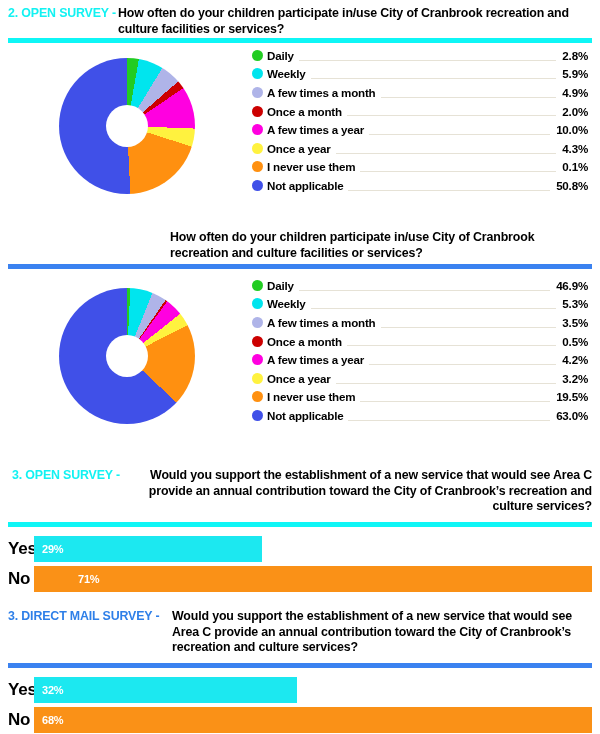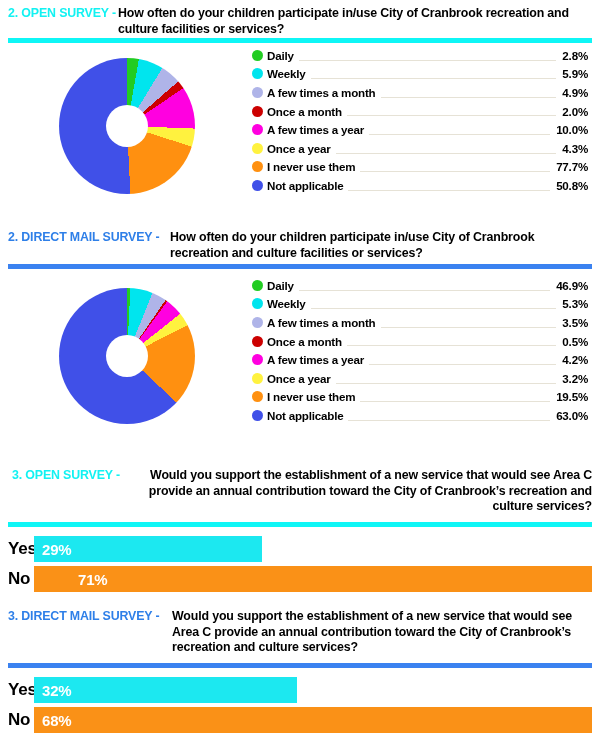--- a/index.html
+++ b/index.html
@@ -61,21 +61,21 @@
   .barlabel{
     width:26px;font-size:17px;font-weight:bold;flex:0 0 auto;
     letter-spacing:-0.2px;
   }
   .bar{
     height:26px;display:flex;align-items:center;
   }
   .bar.cyan{background:#1CE8F0;}
   .bar.orange{background:#FA9117;}
   .barval{
-    color:#ffffff;font-size:15px;font-weight:bold;
+    color:#ffffff;font-size:11px;font-weight:bold;
     padding-left:8px;letter-spacing:-0.2px;
   }
 </style>
 </head>
 <body>
 
 <div class="page">
 
   <div class="qhead" style="top:6px;">
     <span class="hangbox" style="display:block;text-indent:0;padding-left:110px;">
@@ -125,35 +125,32 @@
       <div class="legend-row">
         <span class="swatch" style="background: rgb(255, 242, 63);"></span>
         <span class="leg-label">Once a year</span>
         <span class="leader"></span>
         <span class="leg-val">4.3%</span>
       </div>
       <div class="legend-row">
         <span class="swatch" style="background: rgb(255, 144, 16);"></span>
         <span class="leg-label">I never use them</span>
         <span class="leader"></span>
-        <span class="leg-val">77.7%</span>
+        <span class="leg-val">0.1%</span>
       </div>
       <div class="legend-row">
         <span class="swatch" style="background: rgb(64, 80, 232);"></span>
         <span class="leg-label">Not applicable</span>
         <span class="leader"></span>
         <span class="leg-val">50.8%</span>
       </div>
     </div>
 
   <div class="qhead" style="top:230px;">
     <span class="hangbox" style="display:block;padding-left:162px;">
-      <span style="float:left;margin-left:-162px;width:162px;">
-        <span class="survey-tag tag-mail">2. DIRECT MAIL SURVEY -</span>
-      </span>
       <span class="qtext">How often do your children participate in/use City of Cranbrook recreation and culture facilities or services?</span>
     </span>
   </div>
   <div class="rule blue" style="top:264px;"></div>
 
   <div class="donut" id="donut2" style="left: 59px; top: 288px; width: 136px; height: 136px; background: conic-gradient(rgb(34, 204, 34) 0%, rgb(34, 204, 34) 0.8%, rgb(0, 229, 238) 0.8%, rgb(0, 229, 238) 6.1%, rgb(175, 180, 232) 6.1%, rgb(175, 180, 232) 9.6%, rgb(204, 0, 0) 9.6%, rgb(204, 0, 0) 10.1%, rgb(255, 0, 224) 10.1%, rgb(255, 0, 224) 14.3%, rgb(255, 242, 63) 14.3%, rgb(255, 242, 63) 17.5%, rgb(255, 144, 16) 17.5%, rgb(255, 144, 16) 37%, rgb(64, 80, 232) 37%, rgb(64, 80, 232) 100%);">
     <div class="hole" style="width:42px;height:42px;"></div>
   </div>
 
   <div class="legend" id="legend2" style="left:252px;top:276px;width:336px;">

